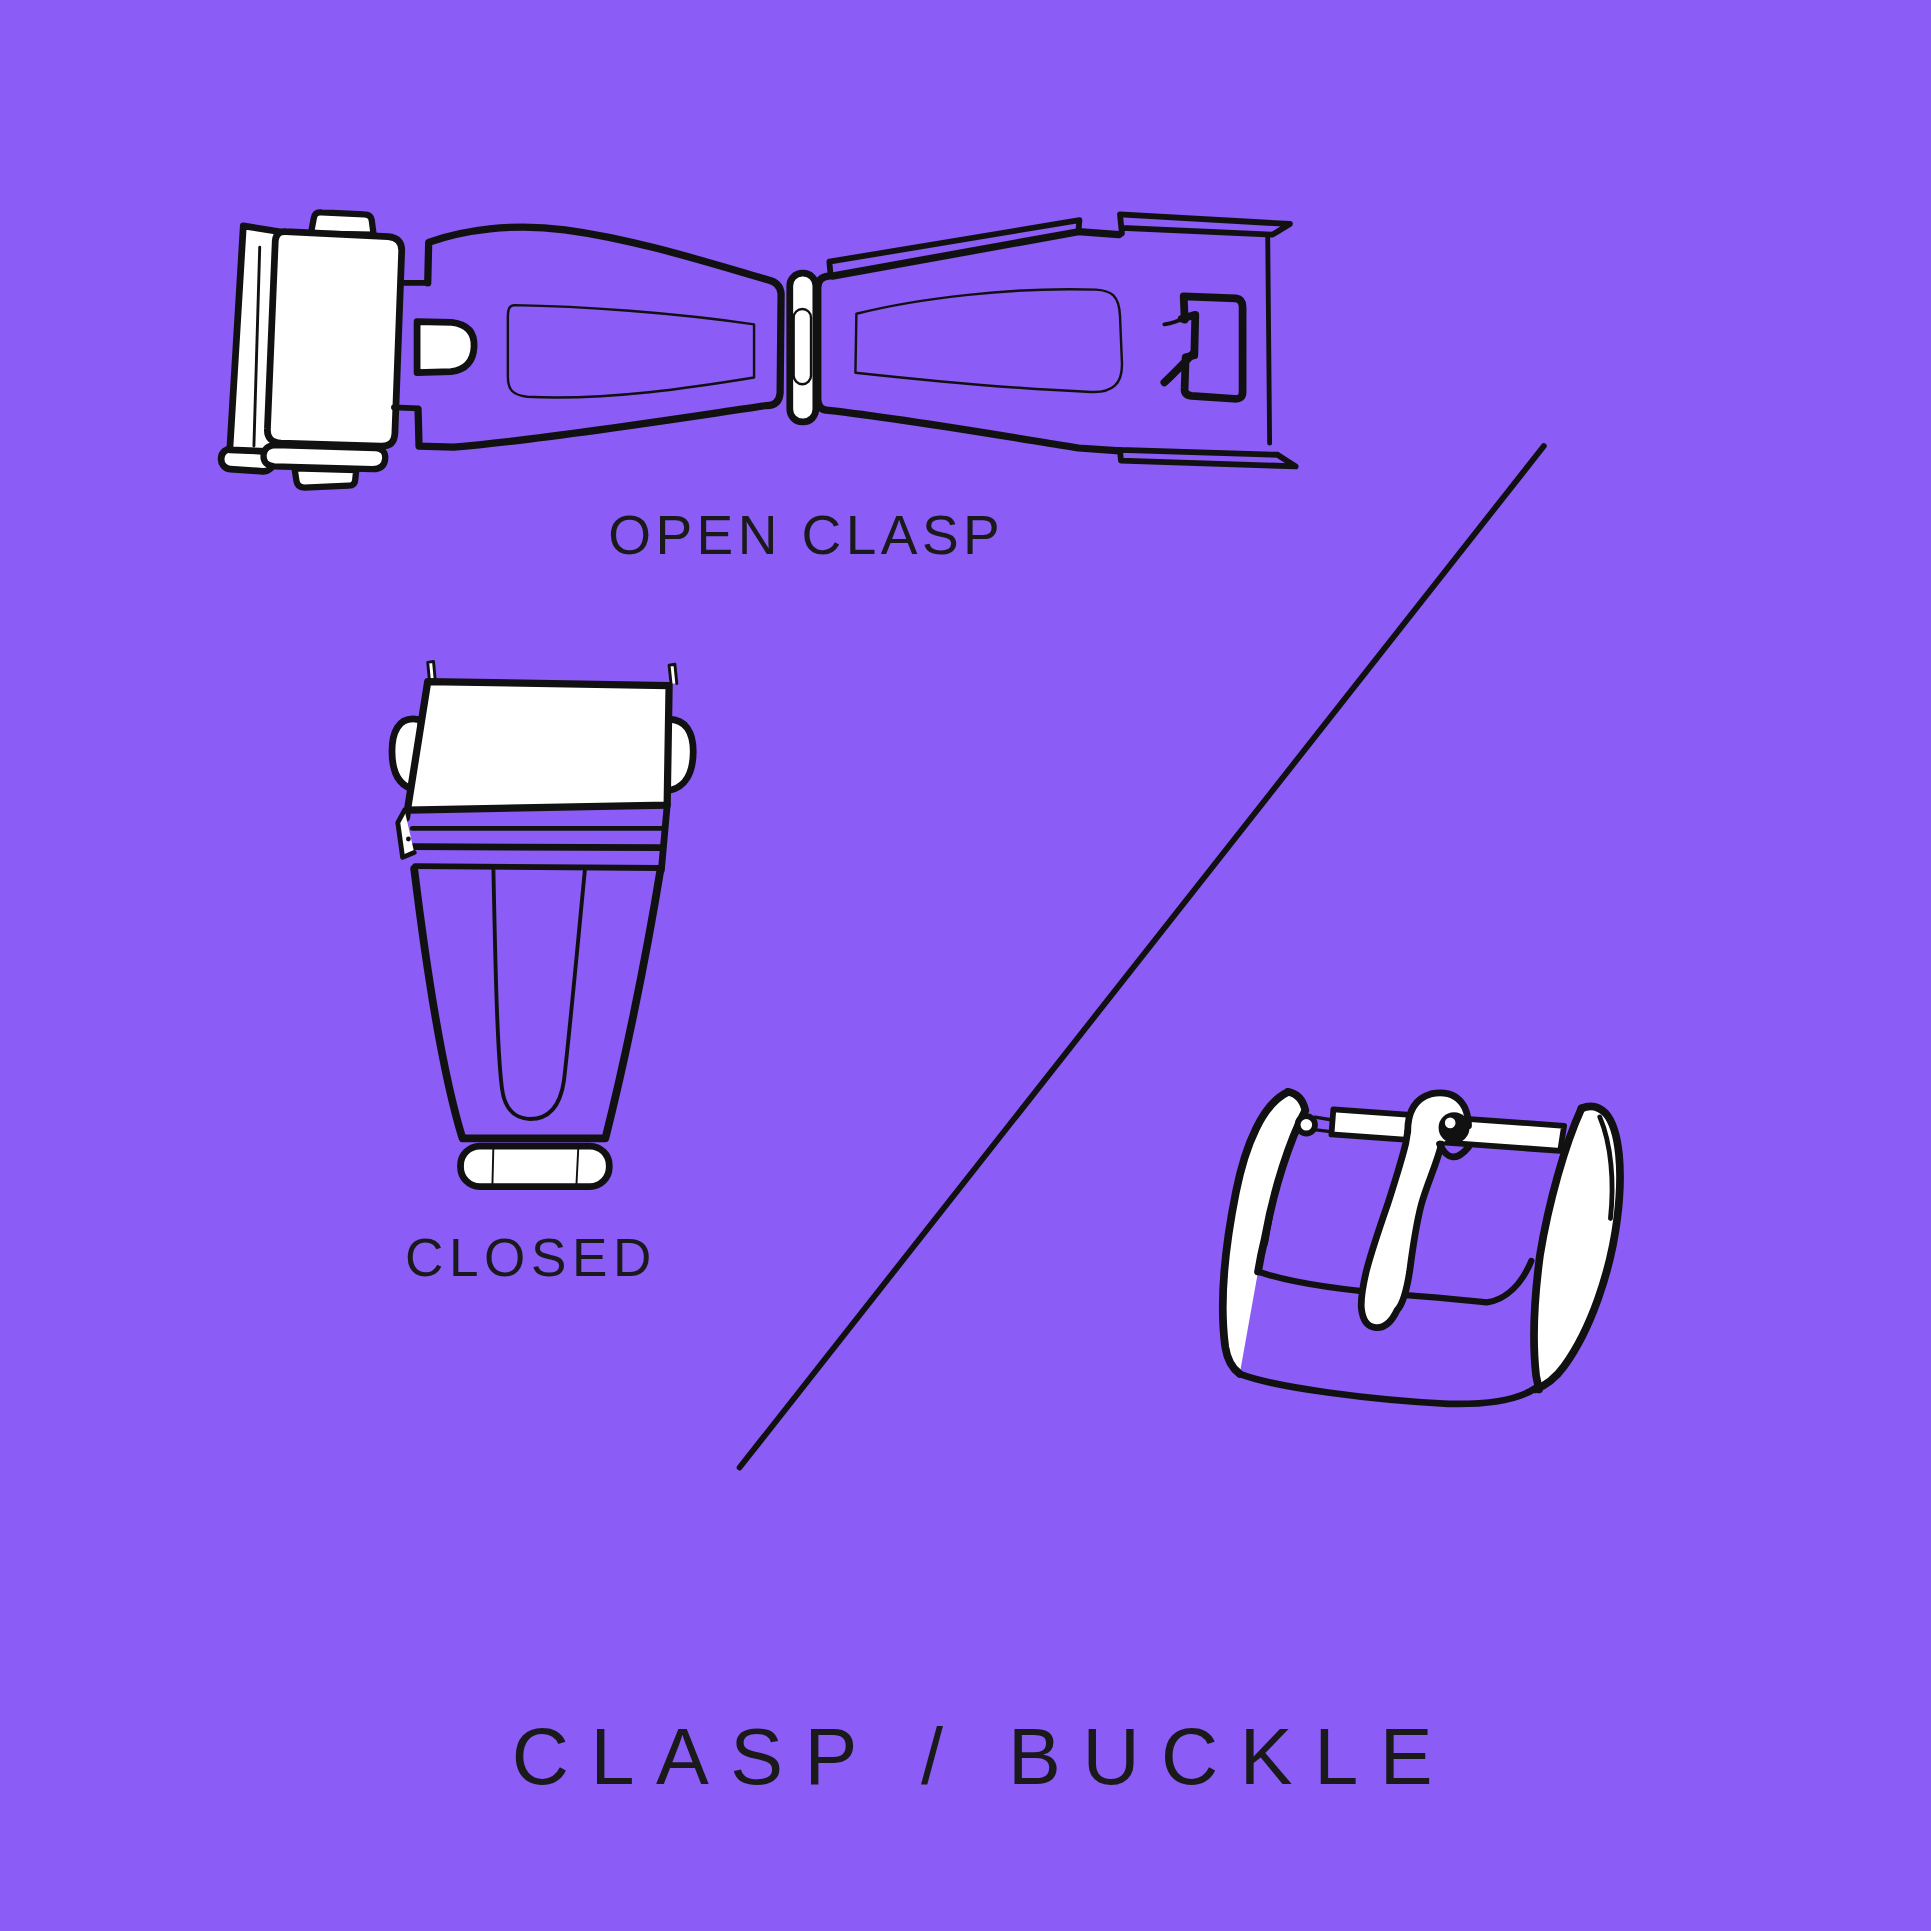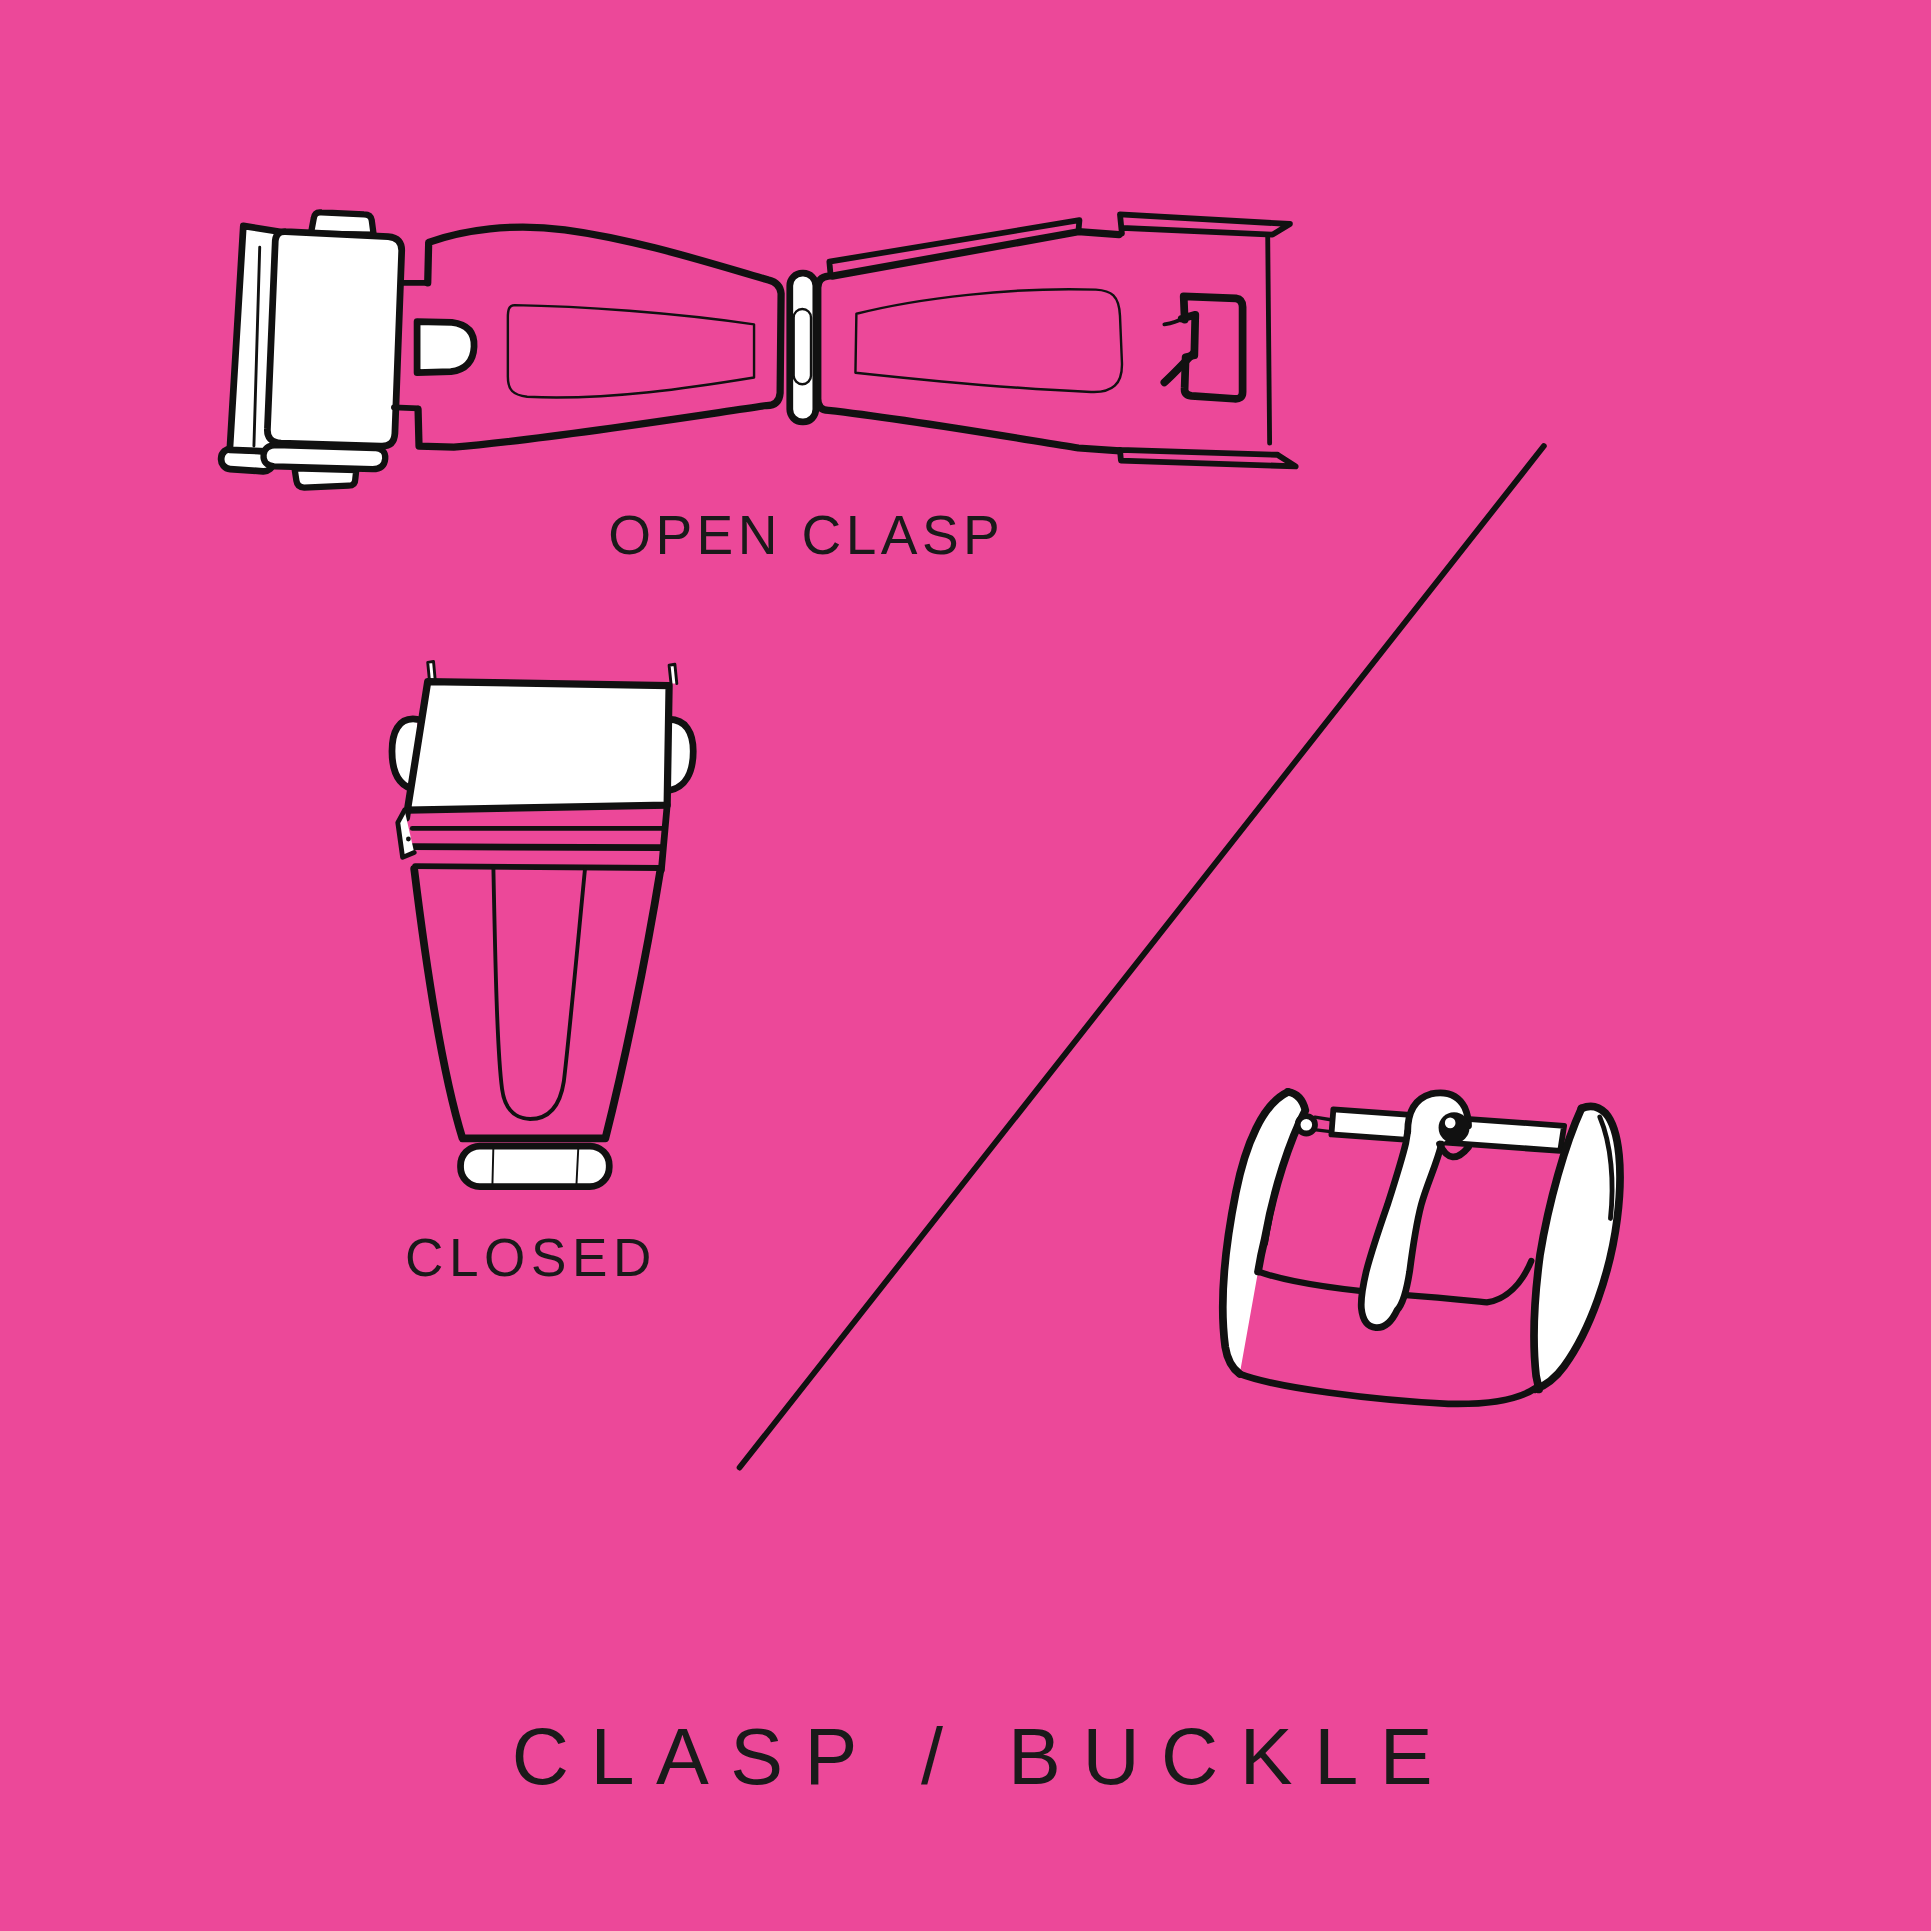--- a/index.html
+++ b/index.html
@@ -1,16 +1,16 @@
 <!DOCTYPE html>
 <html><head>
 <meta charset="utf-8">
 <style>
 html,body{margin:0;padding:0;background:#ffffff;}
-#page{position:relative;width:1931px;height:1931px;background:#ec4899;overflow:hidden;}
+#page{position:relative;width:1931px;height:1931px;background:#8b5cf6;overflow:hidden;}
 svg{position:absolute;left:0;top:0;}
 .lbl{font-family:"Liberation Sans",sans-serif;fill:#1a1a1a;}
 </style>
 </head>
 <body>
 <div id="page">
 <svg width="1931" height="1931" viewBox="0 0 2000 2000" fill="none" stroke="none">
 
   <g stroke="#111" stroke-linecap="round" stroke-linejoin="round" fill="none">
 

